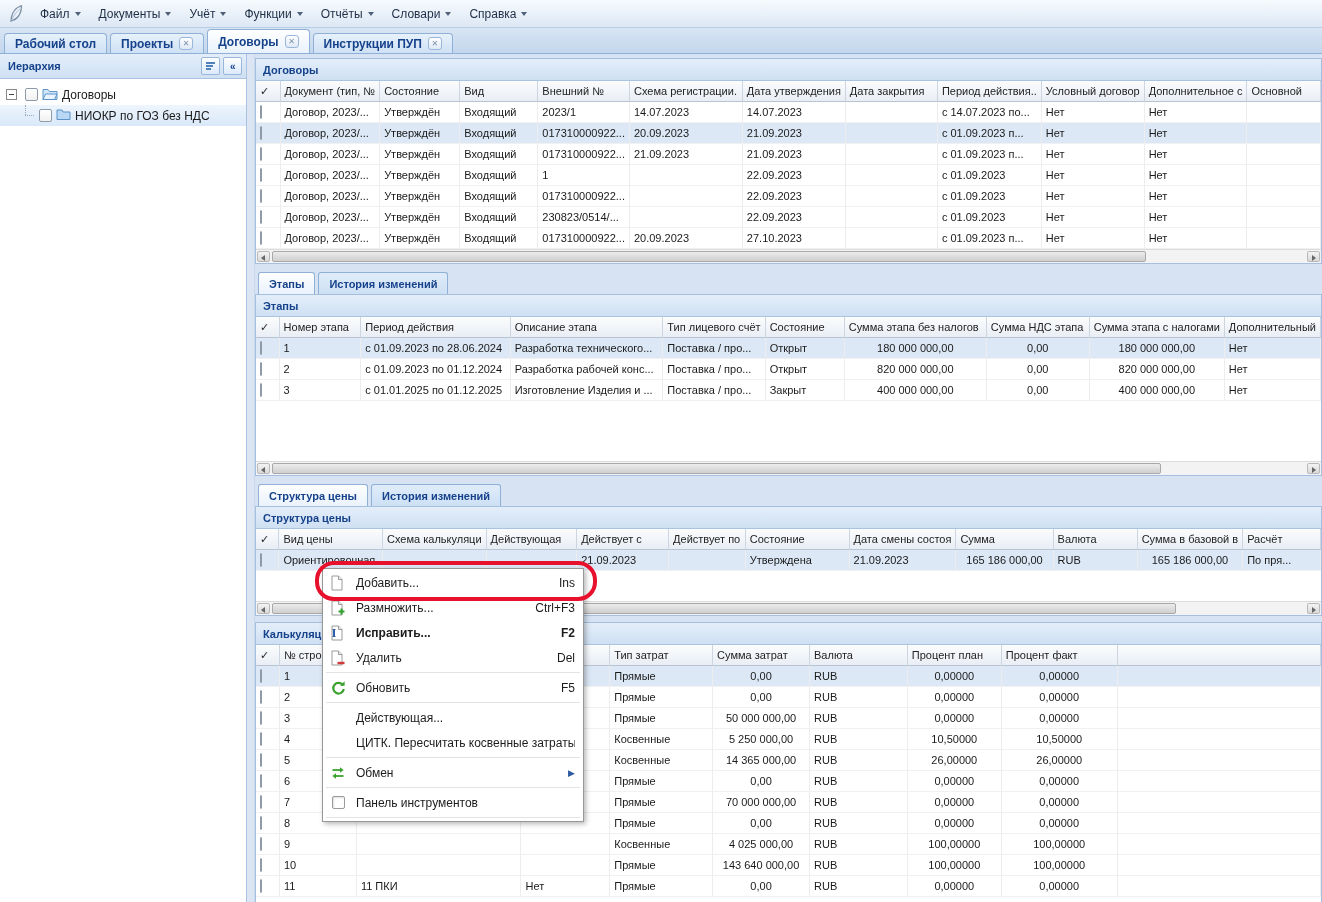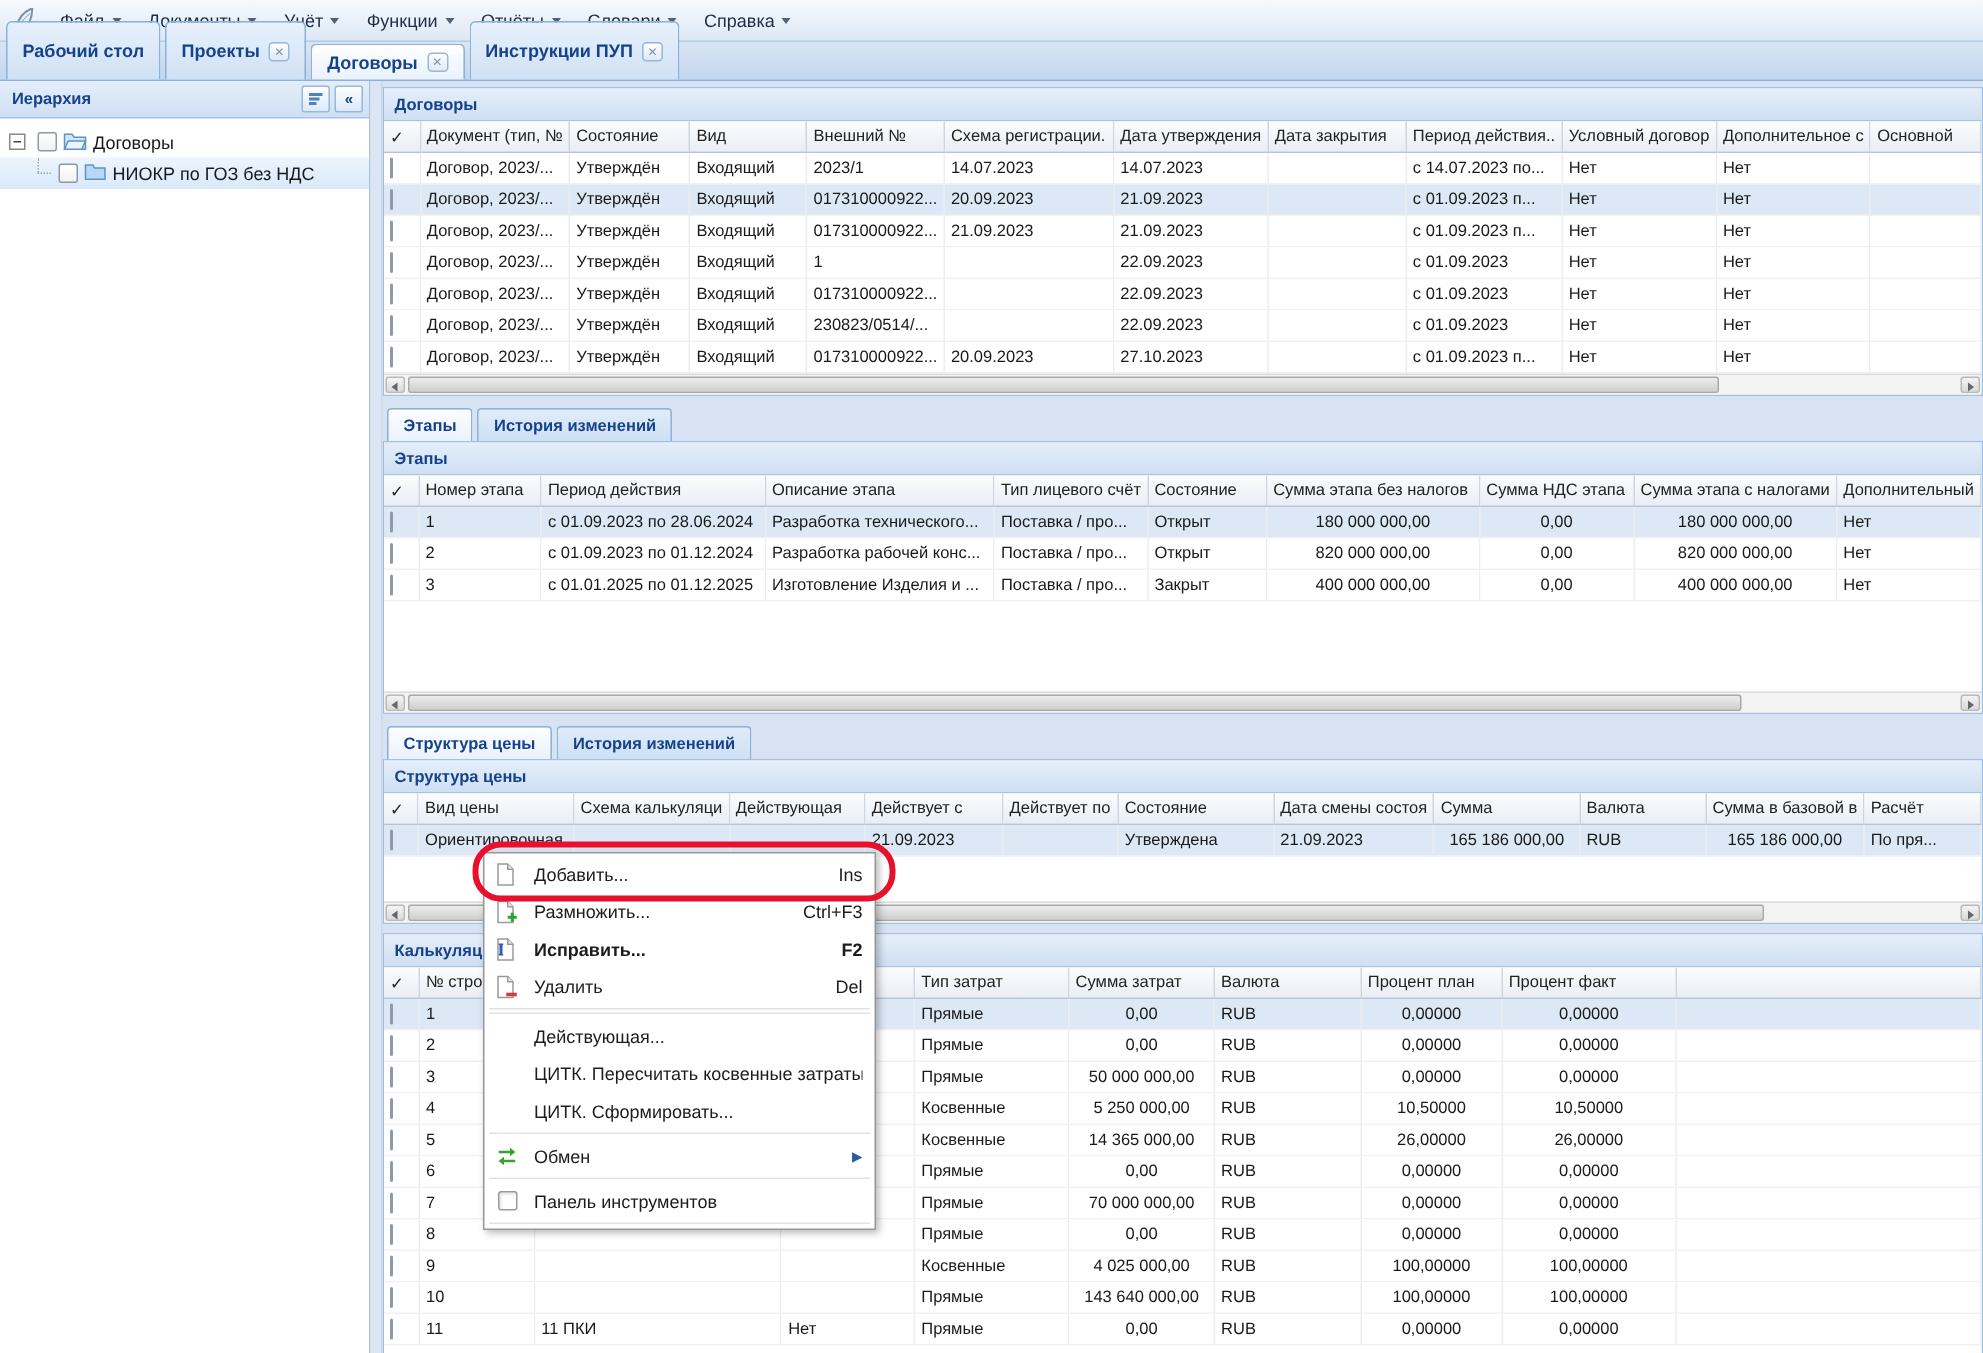--- a/index.html
+++ b/index.html
@@ -9,21 +9,21 @@
   
   .menubar { height:28px; background:linear-gradient(#f7fafd,#dce8f5); border-bottom:1px solid #b7cde4;
              display:flex; align-items:center; padding:0 5px; }
   .applogo { width:22px; height:20px; display:flex; align-items:center; justify-content:center; margin-right:4px; }
   .mb-item { display:flex; align-items:center; gap:5px; padding:4px 9px; font-size:12px; color:#1e2e45; cursor:default; }
   .caret { width:0; height:0; border-left:3.5px solid transparent; border-right:3.5px solid transparent; border-top:4px solid #4f6078; }
 
   
   .tabbar { height:26px; background:linear-gradient(#d8e5f3,#c3d6ec); border-bottom:1px solid #8fb1d9;
             display:flex; align-items:flex-end; padding-left:4px; gap:3px; }
-  .tab { display:flex; align-items:center; gap:6px; height:39px; padding:0 10px; border:1px solid #8fb0d7; border-bottom:none;
+  .tab { display:flex; align-items:center; gap:6px; height:20px; padding:0 10px; border:1px solid #8fb0d7; border-bottom:none;
          border-radius:4px 4px 0 0; background:linear-gradient(#e7f1fc,#cfe1f4); font-size:12px; font-weight:bold; color:#15428b; }
   .tab.active { background:linear-gradient(#ffffff,#e9f2fc); height:24px; }
   .tab-close { width:14px; height:13px; font-size:8px; line-height:11px; text-align:center; color:#7c92ad;
                background:linear-gradient(#fff,#dfe9f6); border:1px solid #9ab6d9; border-radius:3px; font-weight:normal; }
 
   
   .main { display:flex; height:848px; }
   .sidebar { width:254px; background:#fff; border-right:1px solid #a9c3e2; display:flex; flex-direction:column; }
   .side-hd { height:25px; background:linear-gradient(#e4eefa,#cfe0f3); border-bottom:1px solid #a9c3e2;
              display:flex; align-items:center; padding:0 4px 0 8px; font-size:11px; font-weight:bold; color:#15428b; }
@@ -696,32 +696,38 @@
         <svg width="16" height="16" viewBox="0 0 16 16">
           <path d="M2 1h6.5L12 4.5V15H2z" fill="#fff" stroke="#9a9a9a"></path>
           <path d="M8.5 1v3.5H12" fill="#ececec" stroke="#9a9a9a"></path>
           <path d="M7.5 13h7" stroke="#d23b3b" stroke-width="2.4"></path>
         </svg>
       </span>
       <span class="lbl">Удалить</span>
       <span class="sc">Del</span>
     </div>
     <div class="msep"></div>
+    <div class="mi">
+      <span class="ico">
+        <svg width="16" height="16" viewBox="0 0 16 16">
+          <path d="M13 5.3A5.3 5.3 0 1 0 13.8 9" fill="none" stroke="#3aa12f" stroke-width="2.2"></path>
+          <path d="M14.6 1.2v4.6h-4.6z" fill="#3aa12f"></path>
+        </svg>
+      </span>
+      <span class="lbl">Обновить</span>
+      <span class="sc">F5</span>
+    </div>
     <div class="msep"></div>
     <div class="mi">
       <span class="ico"></span>
       <span class="lbl">Действующая...</span>
     </div>
     <div class="mi">
       <span class="ico"></span>
       <span class="lbl">ЦИТК. Пересчитать косвенные затраты...</span>
-    </div>
-    <div class="mi">
-      <span class="ico"></span>
-      <span class="lbl">ЦИТК. Сформировать...</span>
     </div>
     <div class="msep"></div>
     <div class="mi">
       <span class="ico">
         <svg width="16" height="16" viewBox="0 0 16 16">
           <path d="M2.5 5h8" stroke="#3aa12f" stroke-width="1.8" fill="none"></path>
           <path d="M10 2.2L13.6 5 10 7.8z" fill="#3aa12f"></path>
           <path d="M13.5 11h-8" stroke="#3aa12f" stroke-width="1.8" fill="none"></path>
           <path d="M6 8.2L2.4 11 6 13.8z" fill="#3aa12f"></path>
         </svg>

